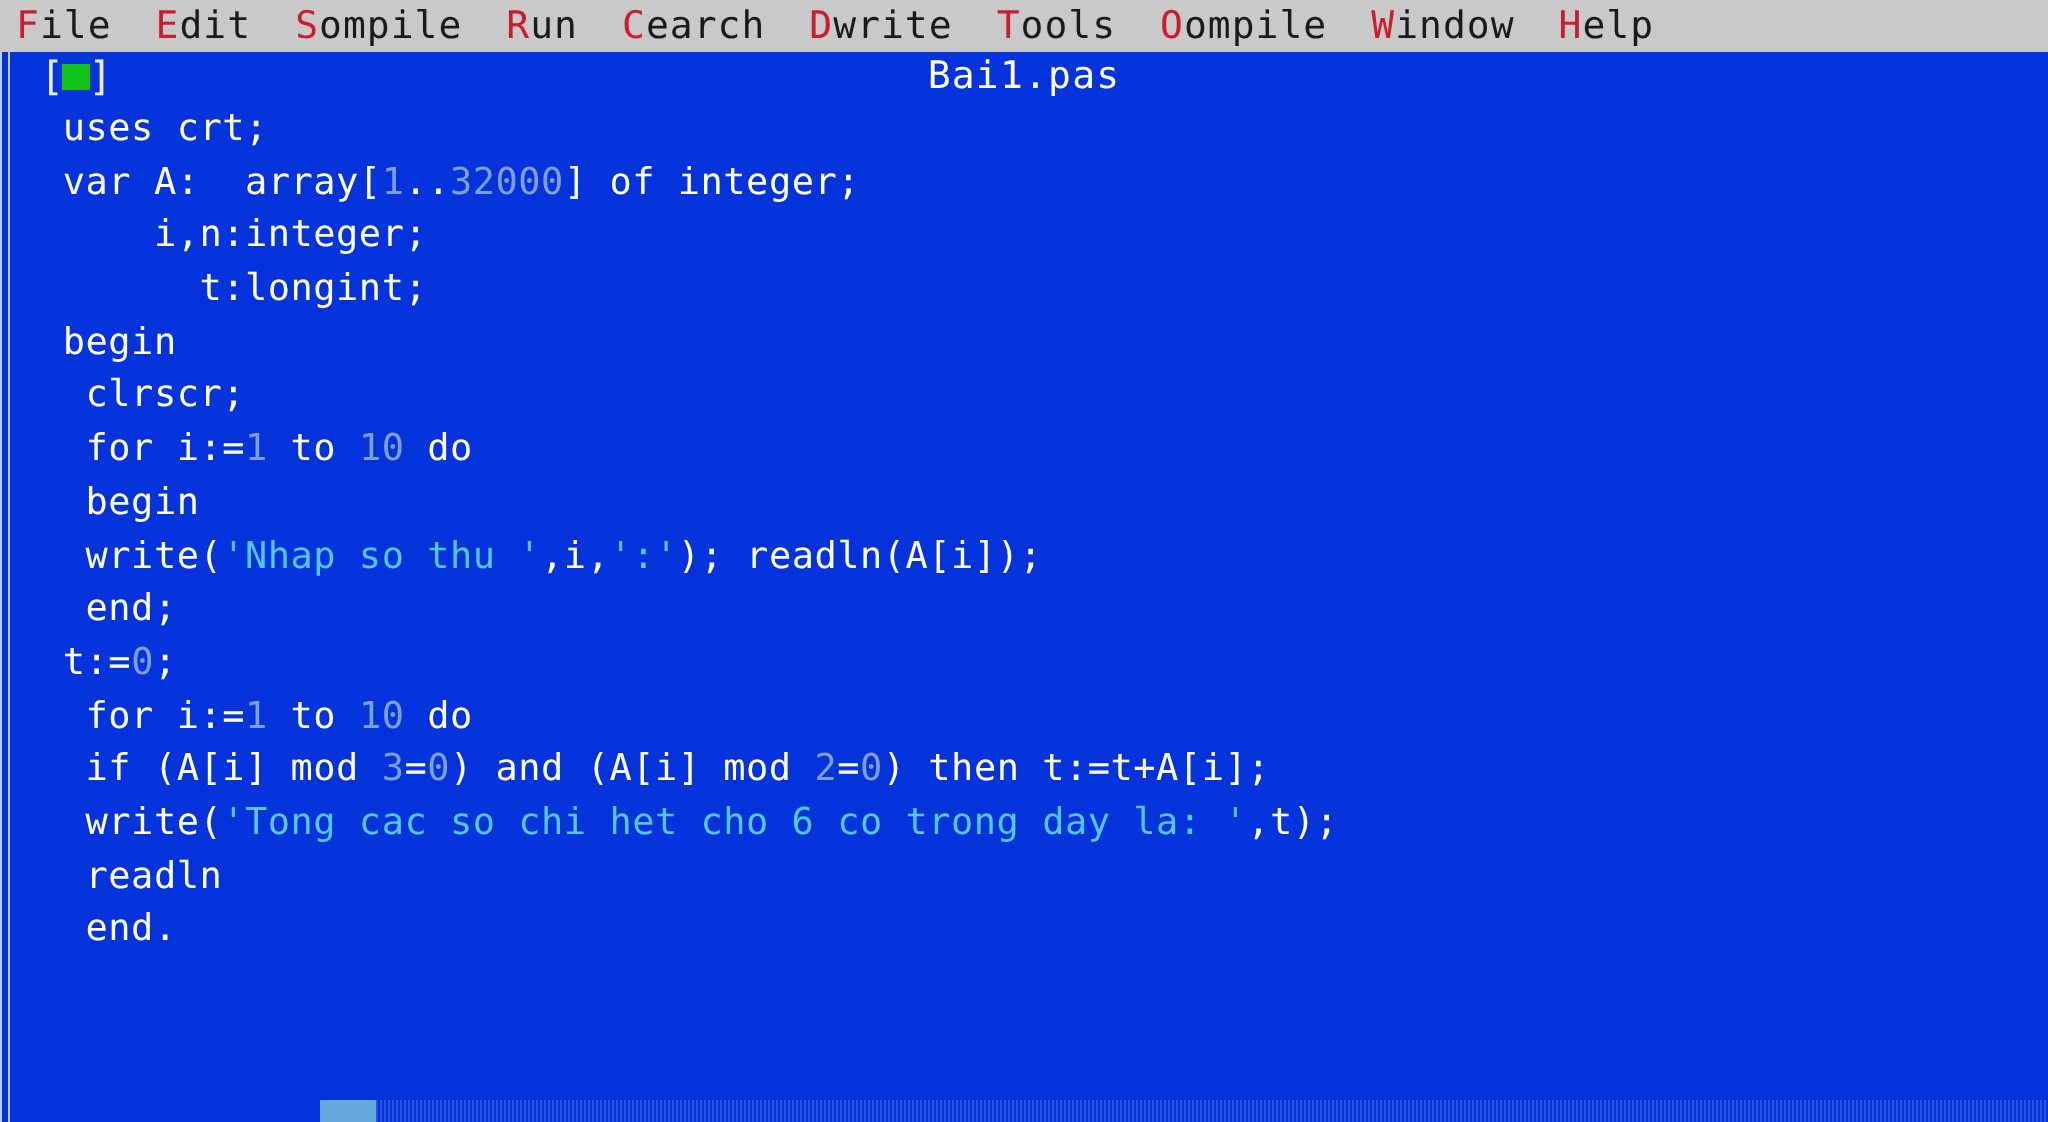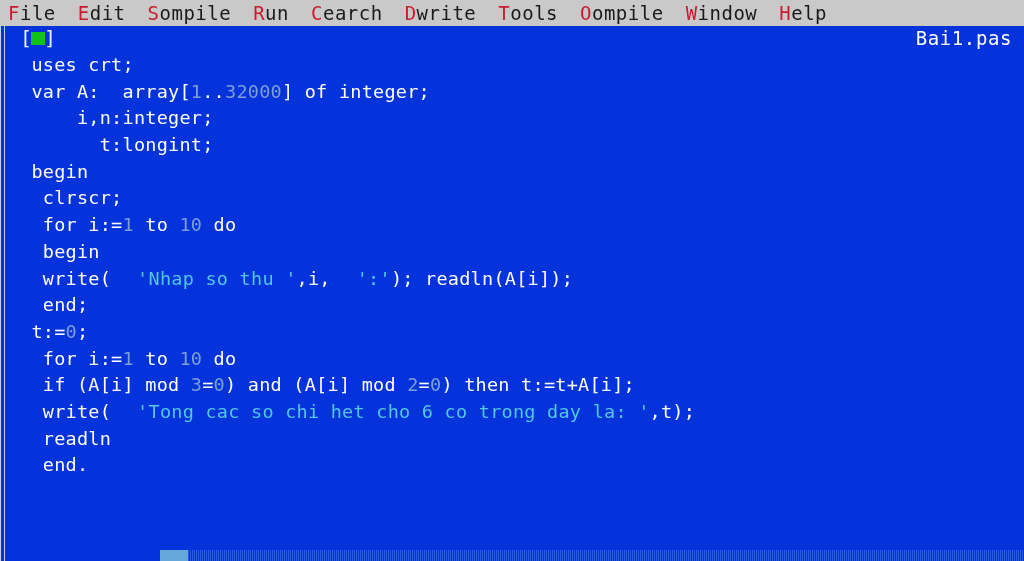--- a/index.html
+++ b/index.html
@@ -110,21 +110,21 @@
     width: 14px;
     height: 13px;
     background: #10c21a;
     z-index: 6;
   }
   #window-title {
     position: absolute;
     left: 0;
     top: 1px;
     width: 1024px;
-    text-align: right;
+    text-align: center;
     font-size: 19px;
     line-height: 22px;
     color: #ffffff;
     letter-spacing: 0.6px;
     z-index: 5;
   }
   #window-title span {
     background: #0433dc;
     padding: 0 12px;
   }
@@ -136,21 +136,21 @@
     top: 26px;
     width: 1006px;
     font-size: 18.5px;
     line-height: 26.7px;
     letter-spacing: 0.25px;
     color: #ffffff;
     white-space: pre;
   }
   .ln { height: 26.7px; white-space: pre; }
   .tok-num { color: #7e9fd6; }
-  .tok-str { color: #52c7e8; margin-left: 26px; }
+  .tok-str { color: #52c7e8; }
 
   
   #hscroll {
     position: absolute;
     left: 160px;
     bottom: 0px;
     width: 864px;
     height: 11px;
     background: #0a3ad6;
     background-image: repeating-linear-gradient(

